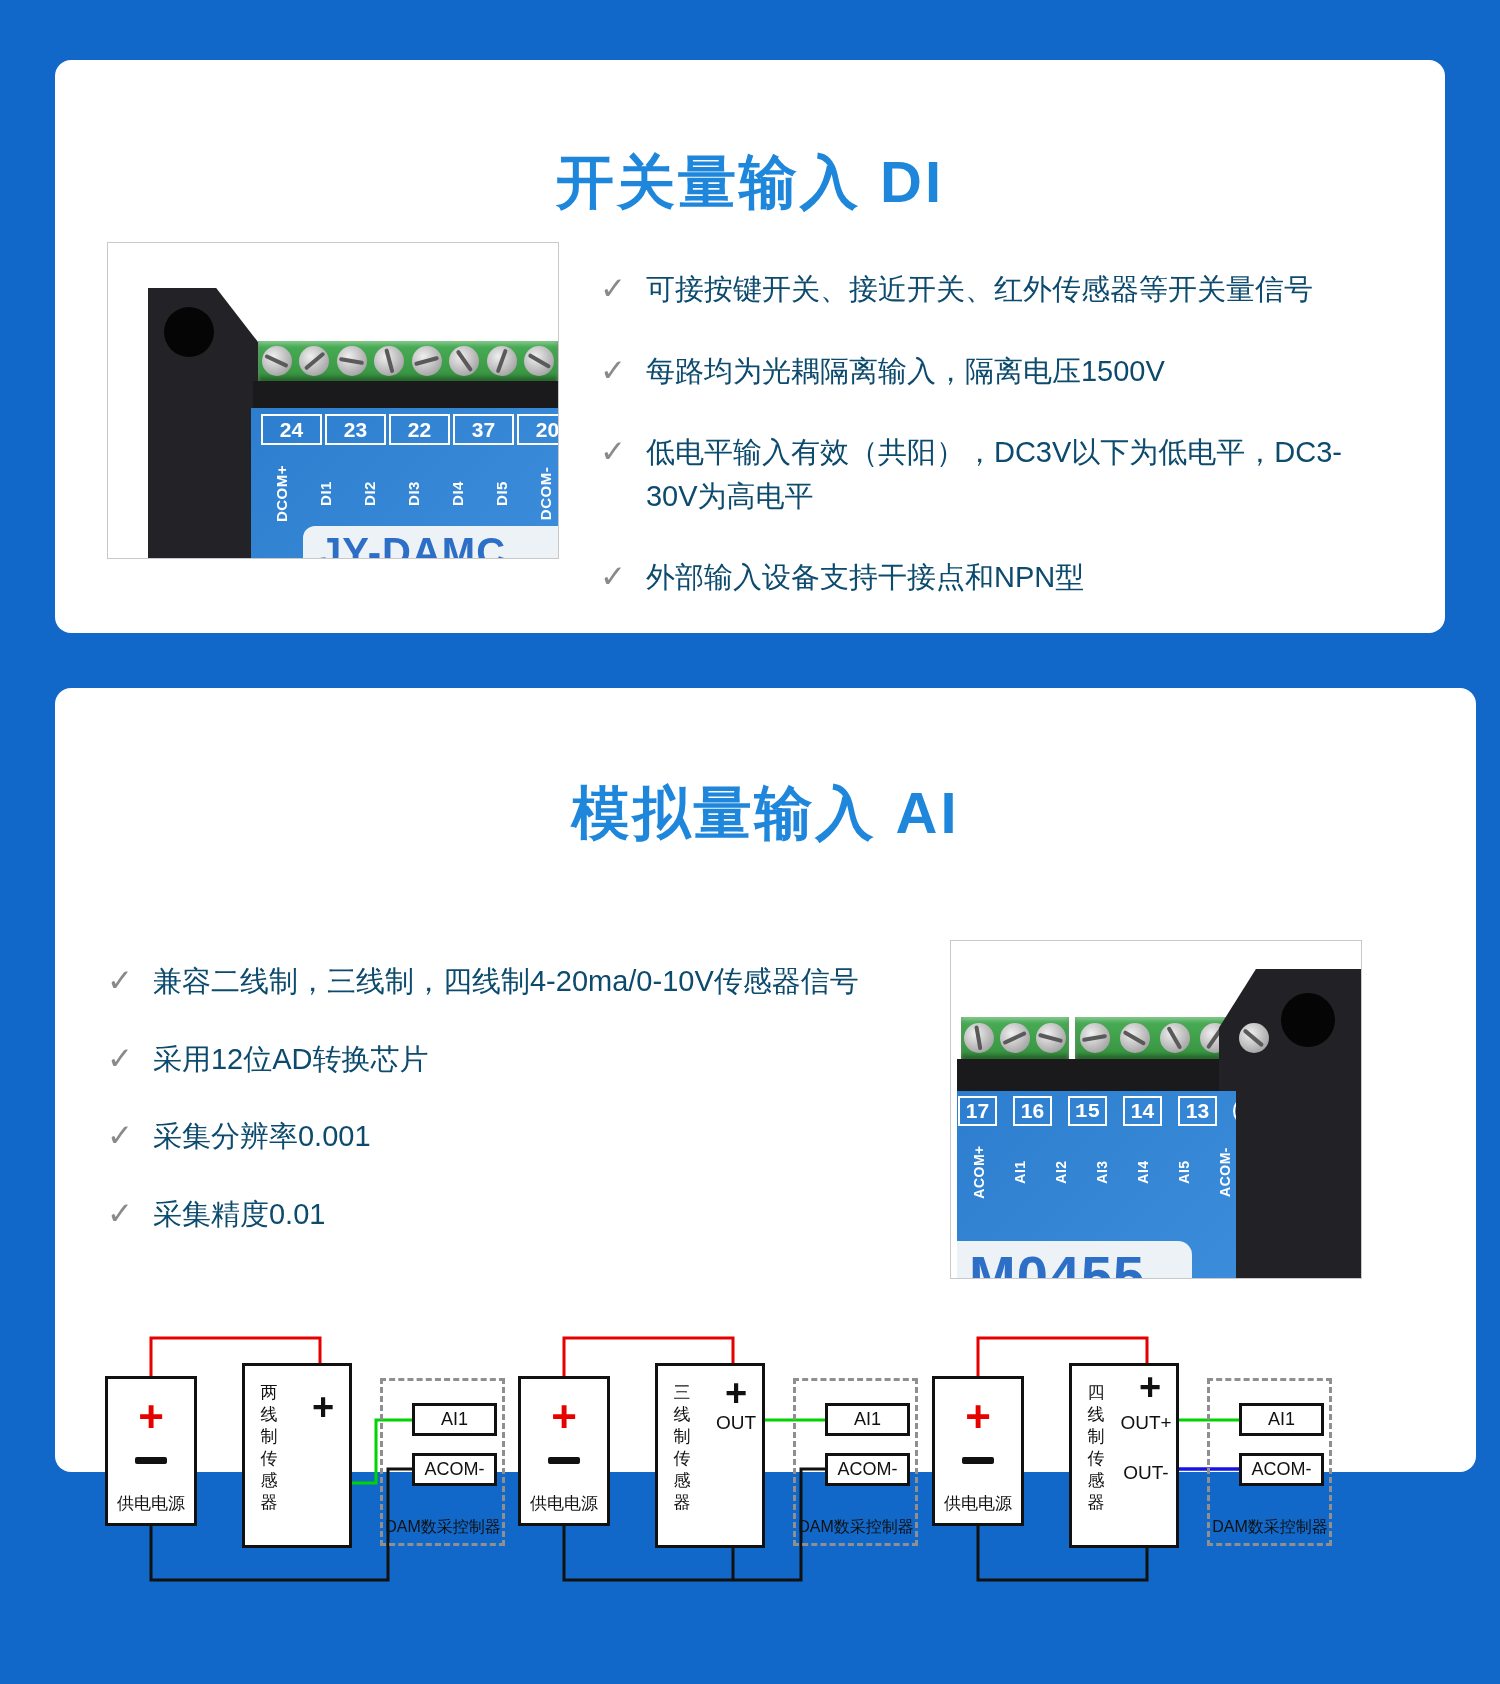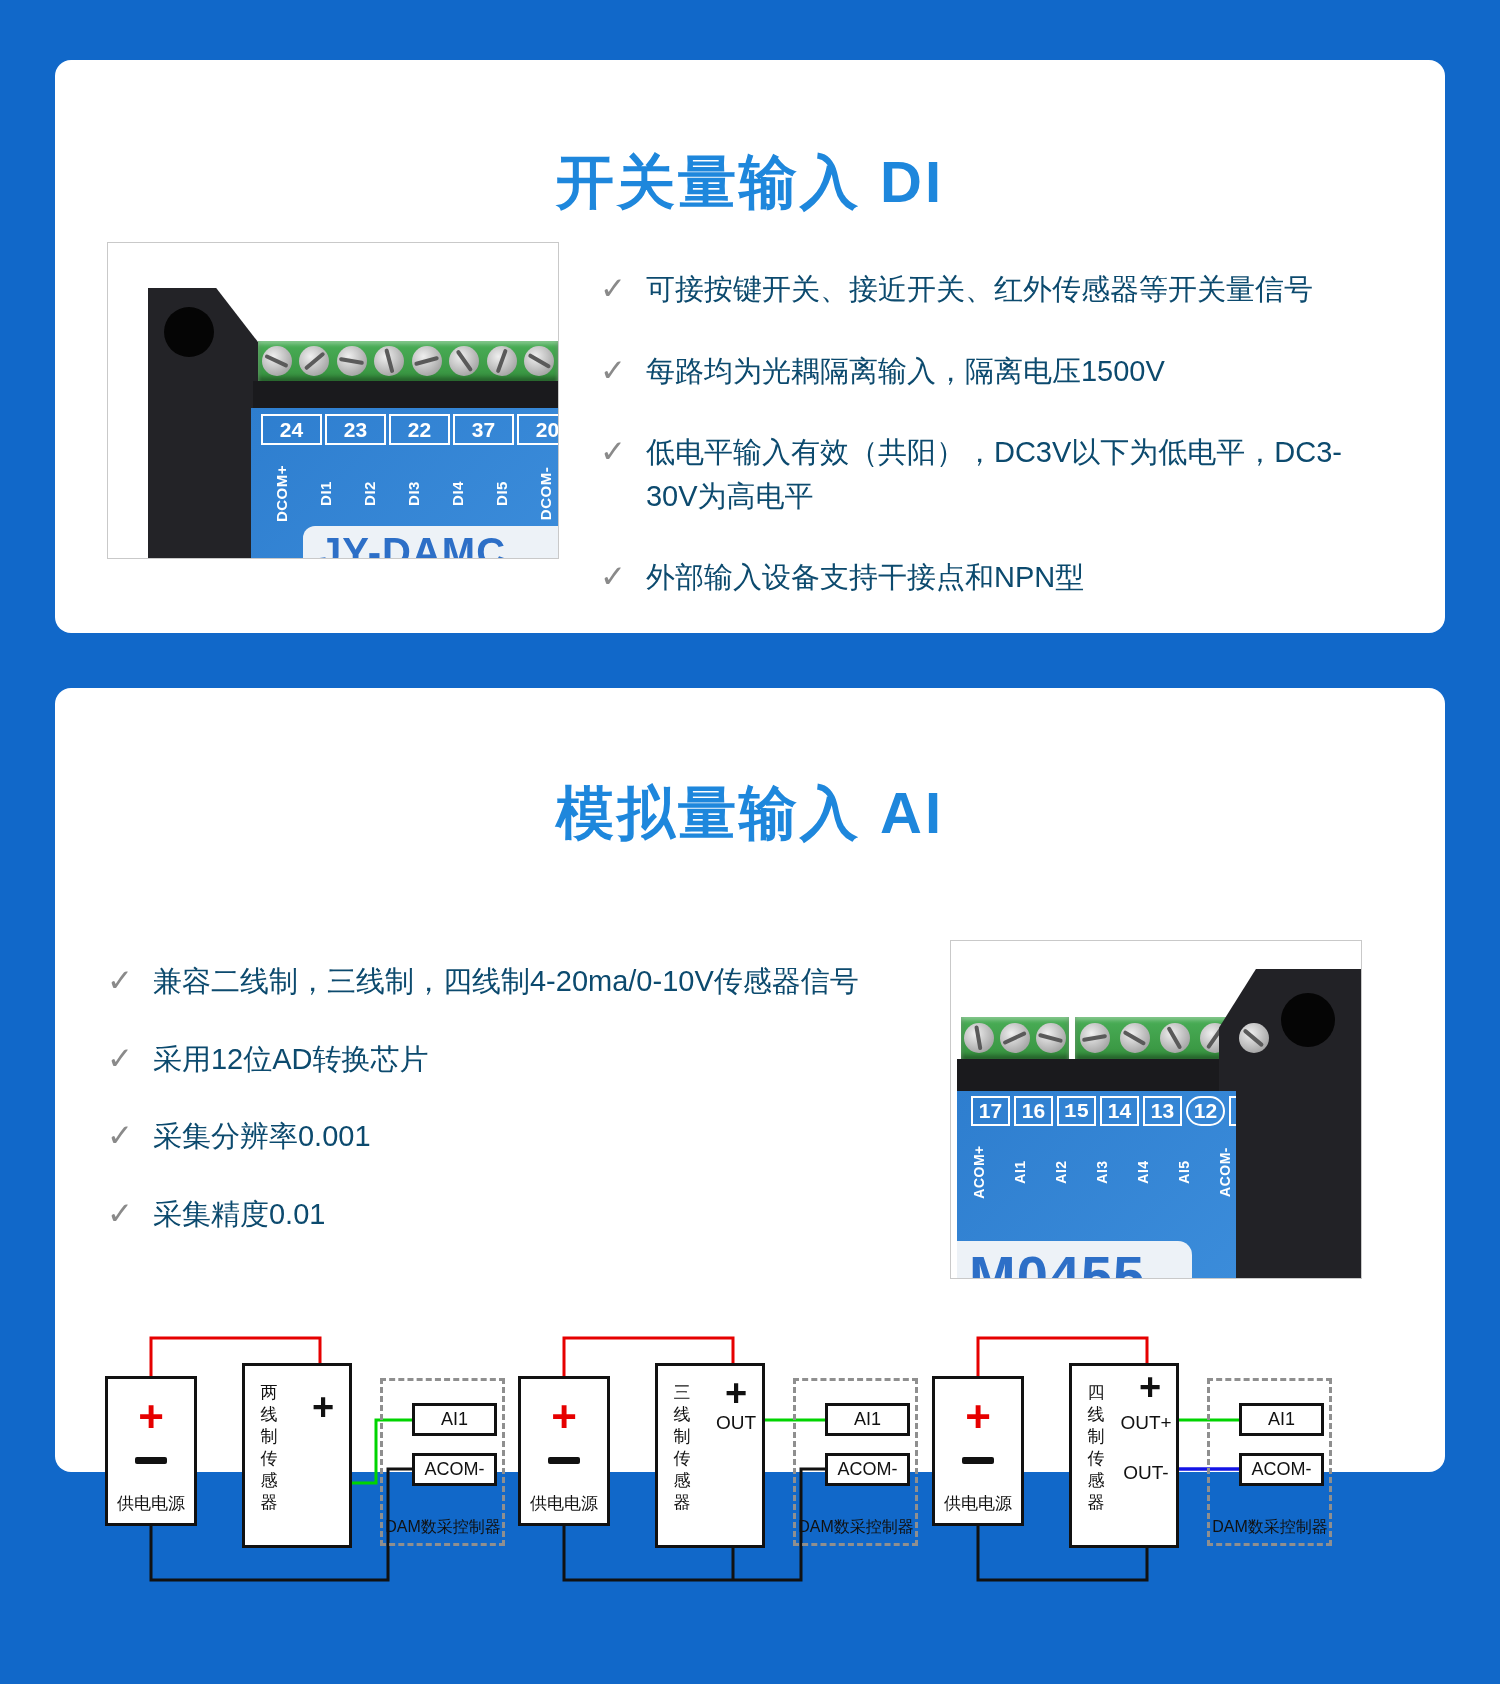--- a/index.html
+++ b/index.html
@@ -4,21 +4,21 @@
 <style>
   html,body{margin:0;padding:0;}
   body{
     width:1500px;height:1684px;position:relative;
     background:#1168c9;
     font-family:"Liberation Sans","DejaVu Sans",sans-serif;
     overflow:hidden;
   }
   .card{position:absolute;left:55px;width:1390px;background:#ffffff;border-radius:16px;}
   #card-di{top:60px;height:573px;}
-  #card-ai{top:688px;height:784px;}
+  #card-ai{top:688px;height:784px;padding-left:31px;}
   .card-title{position:absolute;left:0;width:100%;text-align:center;
     font-size:58px;font-weight:800;color:#1e87dc;letter-spacing:3px;}
   #card-di .card-title{top:45px;}
   #card-ai .card-title{top:48px;}
 
   
   .feat{display:flex;align-items:flex-start;margin-bottom:38px;}
   .chk{color:#8a8a8a;font-size:31px;font-weight:700;margin-right:20px;line-height:1.35;}
   .ftext{font-size:29px;color:#0c4a6e;line-height:1.5;}
   #di-features{position:absolute;left:545px;top:208px;width:760px;}
@@ -188,21 +188,21 @@
       <span class="screw" style="--r:-10deg"></span>
       <span class="screw" style="--r:30deg"></span>
       <span class="screw" style="--r:60deg"></span>
       <span class="screw" style="--r:-55deg"></span>
     </div>
     <div class="blackband" style="left:6px;top:118px;width:279px;height:34px;"></div>
     <div style="position:absolute;left:268px;top:28px;width:142px;height:309px;background:#222226;clip-path:polygon(26% 0,100% 0,100% 100%,0 100%,0 19%);"></div>
     <span class="screw" style="position:absolute;left:288px;top:82px;--r:40deg"></span>
     <span class="hole" style="left:330px;top:52px;width:54px;height:54px;"></span>
     <div class="bluepanel" style="left:6px;top:150px;width:279px;height:187px;">
-      <div class="numrow" style="left:14px;top:5px;gap:4px;">
+      <div class="numrow" style="left:1px;top:5px;gap:16px;">
         <div class="numcell" style="width:39px;height:30px;">17</div>
         <div class="numcell" style="width:39px;height:30px;">16</div>
         <div class="numcell" style="width:39px;height:30px;font-family:Liberation Mono, monospace;">15</div>
         <div class="numcell" style="width:39px;height:30px;">14</div>
         <div class="numcell" style="width:39px;height:30px;">13</div>
         <div class="numcell" style="width:39px;height:30px;border-radius:15px;">12</div>
         <div class="numcell" style="width:39px;height:30px;">11</div>
       </div>
       <div class="lblrow" style="left:2px;top:36px;gap:2px;">
         <div class="lblcell" style="width:39px;height:90px;">

